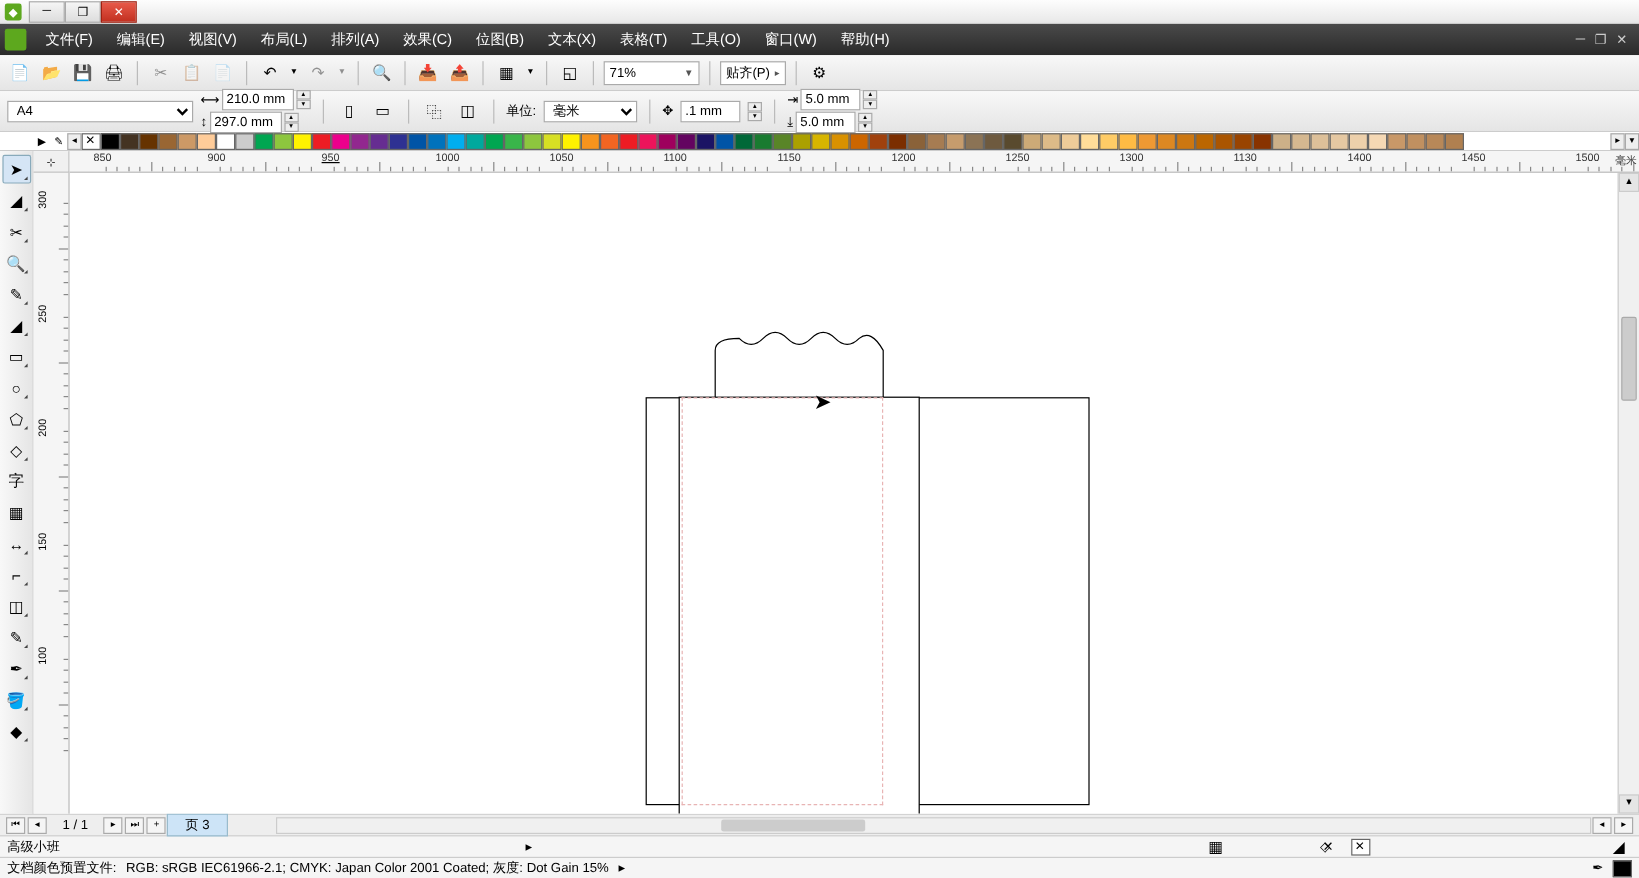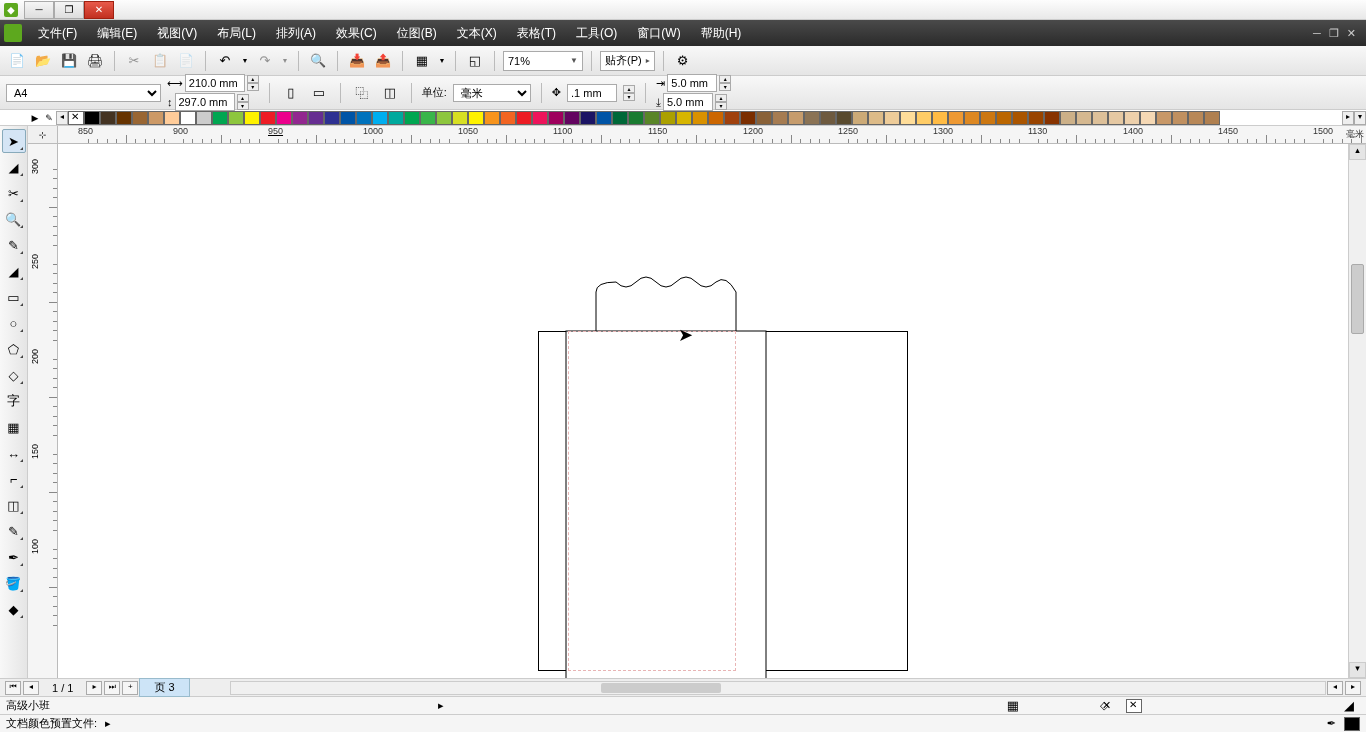--- a/index.html
+++ b/index.html
@@ -594,17 +594,18 @@
   <span style="position:relative;width:18px">◇<span style="position:absolute;left:2px;top:0">✕</span></span>
   <div class="fill-ind" style="background:#fff;position:relative">
       <span style="position:absolute;left:2px;top:-1px;font-size:10px">✕</span>
     </div>
   <div style="width:180px"></div>
   <div class="tb-btn">◢</div>
 </div>
 
 <div class="status-bar">
   <span>文档颜色预置文件:</span>
+  <span>RGB: sRGB IEC61966-2.1; CMYK: Japan Color 2001 Coated; 灰度: Dot Gain 15%</span>
   <span>▸</span>
   <div class="spacer"></div>
   <span>✒</span>
   <div class="fill-ind" style="background:#000"></div>
 </div>
 
 </body></html>

